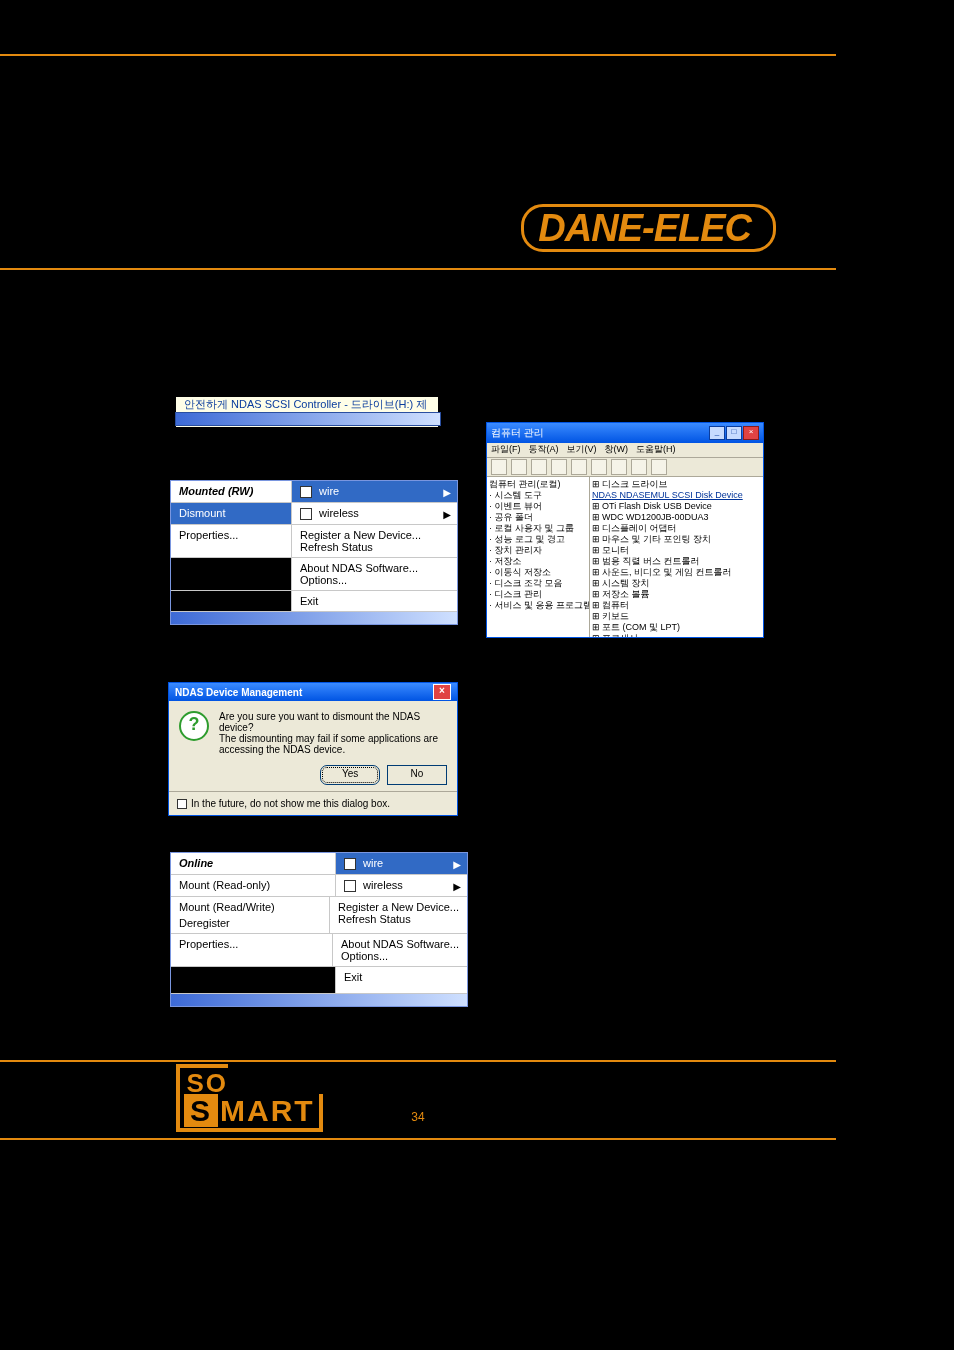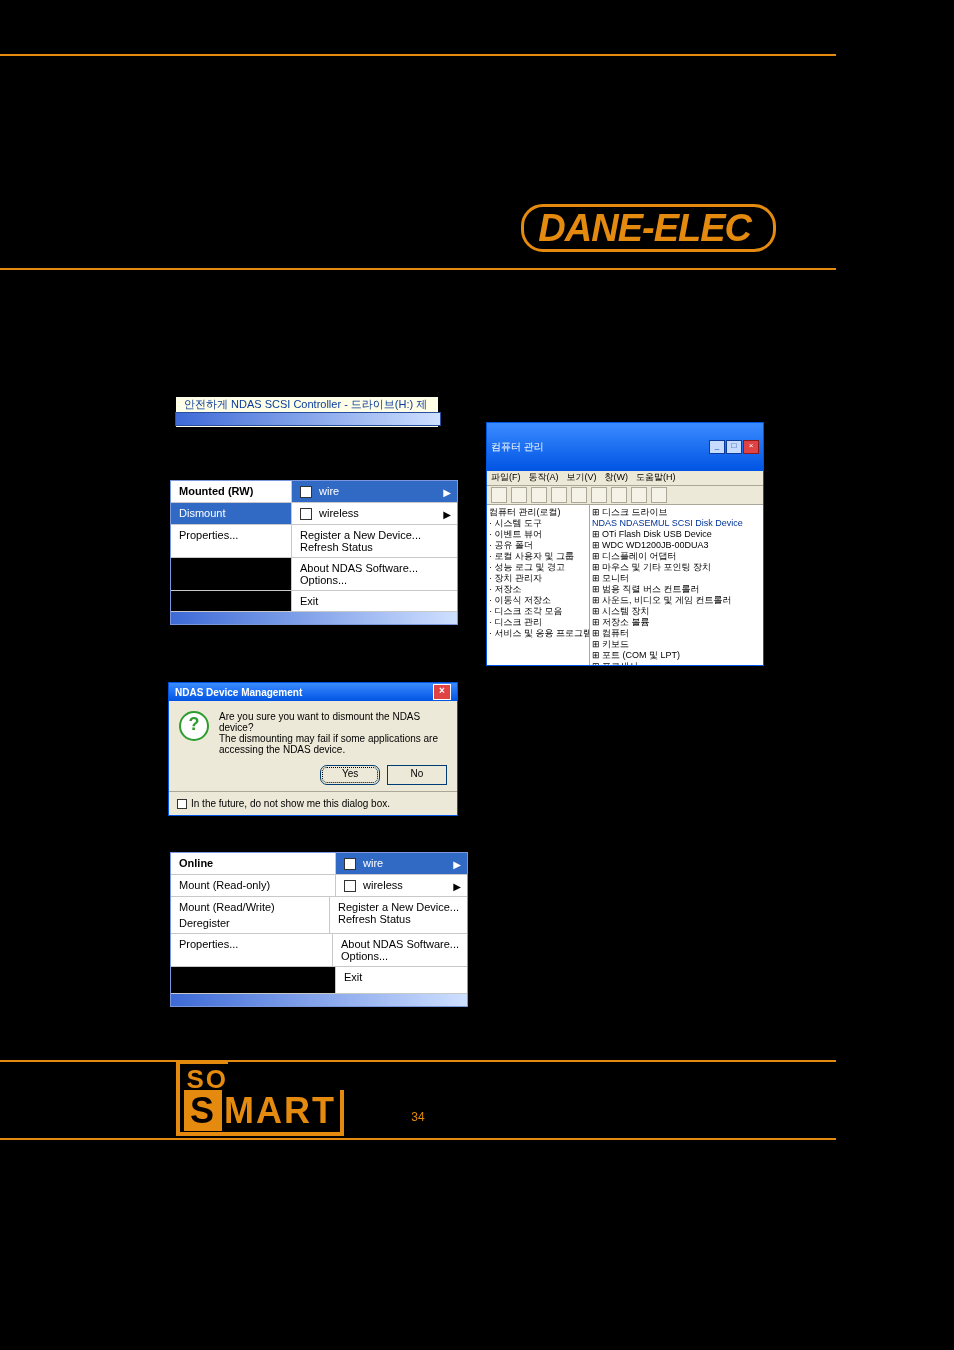--- a/index.html
+++ b/index.html
@@ -98,21 +98,21 @@
     display: inline-block;
     width: 10px;
     height: 10px;
     border: 1px solid #333;
     background: #fff;
     vertical-align: middle;
     margin-right: 4px;
     position: relative;
   }
   .checkbox.small { width:8px; height:8px; }
-  .bold { font-weight: bold; }
+  .bold { font-weight: bold; font-style: italic; }
   .tray-bottom {
     height: 12px;
     background: linear-gradient(to right,#3d6ad6,#cfe0ff);
   }
 
   
   .devmgr {
     position: absolute;
     top: 422px;
     left: 486px;
@@ -120,21 +120,21 @@
     border: 1px solid #0054e3;
     font-size: 9px;
     background: #fff;
   }
   .devmgr-title {
     height: 16px;
     background: linear-gradient(to bottom,#3b8bff,#0054e3);
     color: #fff;
     display: flex;
     align-items: center;
-    padding: 16px 4px;
+    padding: 2px 4px;
     font-size: 10px;
   }
   .devmgr-title .btns {
     margin-left: auto;
     display: flex;
     gap: 1px;
   }
   .wbtn {
     width: 14px;
     height: 12px;
@@ -182,21 +182,21 @@
     color: #000;
     overflow: hidden;
   }
   .devmgr-right {
     flex: 1;
     padding: 2px;
     line-height: 11px;
     overflow: hidden;
   }
   .tree-item { white-space: nowrap; }
-  .link { color:#003399; }
+  .link { color:#003399; text-decoration: underline; }
 
   
   .confirm {
     position: absolute;
     top: 682px;
     left: 168px;
     width: 288px;
     border: 1px solid #0054e3;
     background: #ece9d8;
     font-size: 10px;
@@ -302,21 +302,21 @@
     height: 30px;
     font-size: 26px;
     font-weight: 900;
     letter-spacing: 2px;
     text-align: right;
     padding-left: 0;
   }
   .smart-box {
     border: 4px solid #e38a0f;
     border-top: none;
-    font-size: 36px;
+    font-size: 30px;
     font-weight: 900;
     letter-spacing: 2px;
     padding: 0 4px;
     margin-top: 30px;
     margin-left: -52px;
     text-align: center;
   }
   .smart-box .s {
     background: #e38a0f;
     color: #000;

